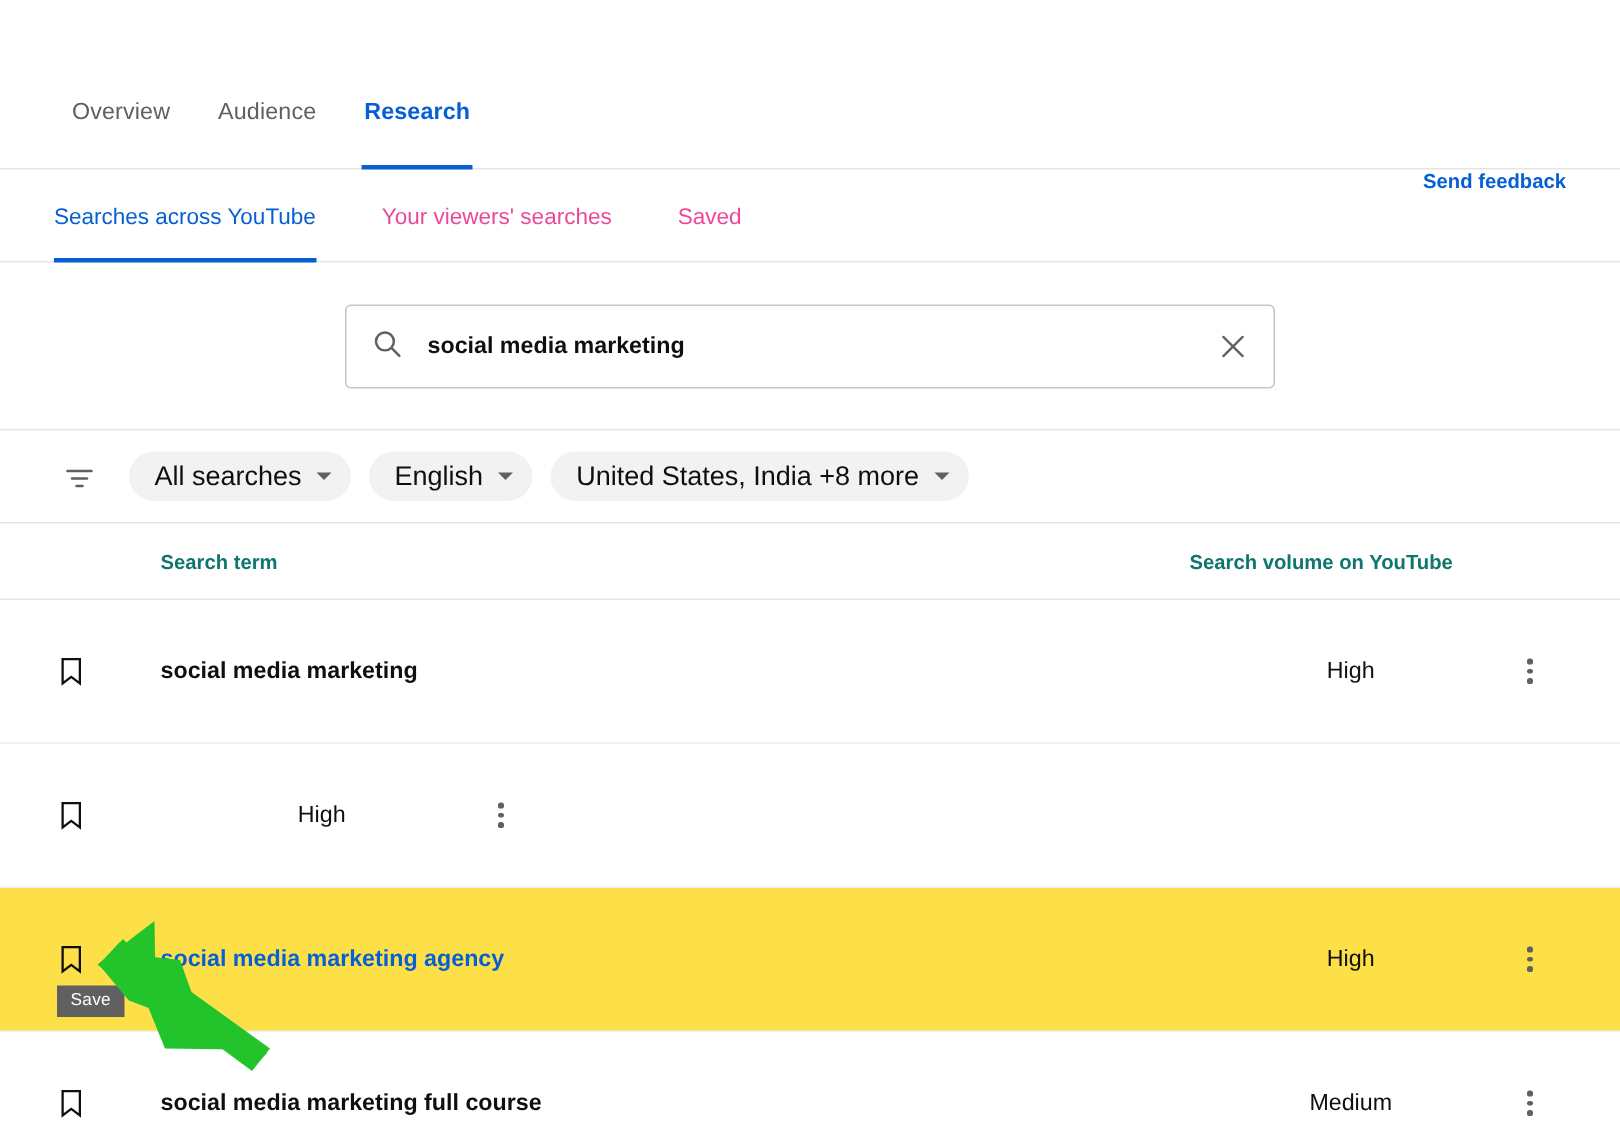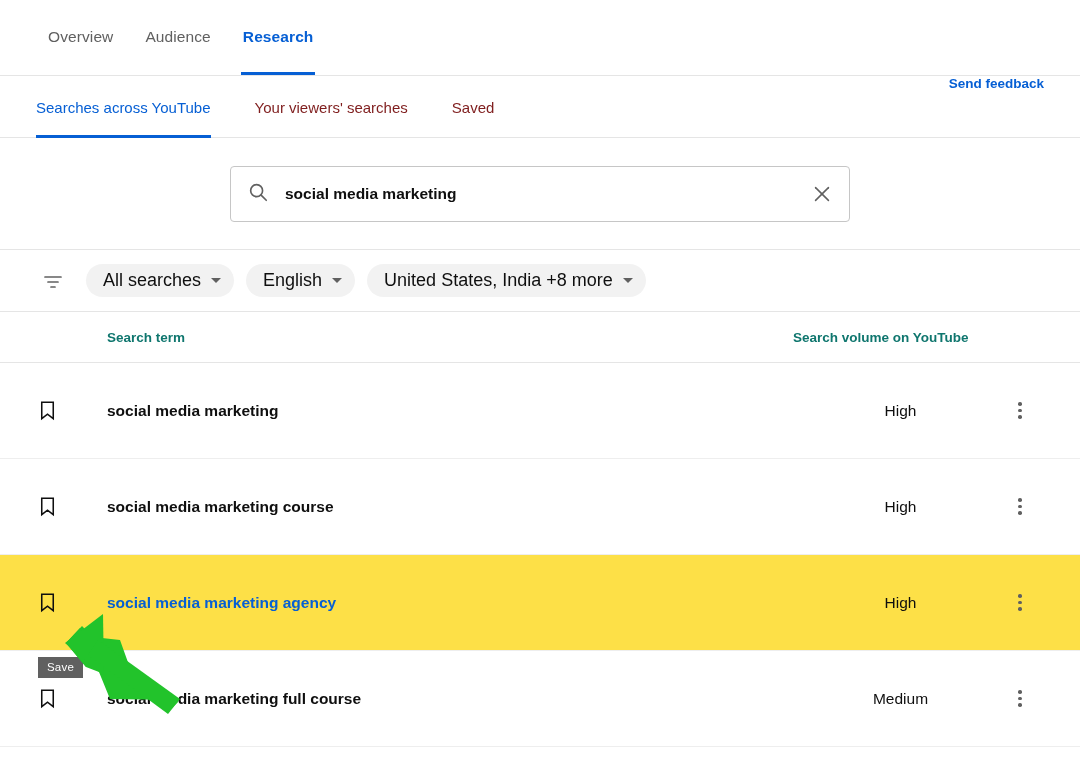--- a/index.html
+++ b/index.html
@@ -12,23 +12,24 @@
     color: #0f0f0f;
     overflow: hidden;
     position: relative;
   }
 
   
   .topnav {
     height: 76px;
     border-bottom: 1px solid #e5e5e5;
     display: flex;
-    align-items: flex-end;
+    align-items: center;
     padding: 0 0 0 32px;
     gap: 0;
+    margin-top: 37px;
   }
   .topnav-item {
     font-size: 15.5px;
     color: #606060;
     padding: 0 16px;
     height: 76px;
     line-height: 76px;
     position: relative;
     cursor: pointer;
     letter-spacing: 0.1px;
@@ -45,21 +46,21 @@
   
   .subtabs {
     height: 62px;
     display: flex;
     padding: 0 36px;
     border-bottom: 1px solid #e5e5e5;
     position: relative;
   }
   .subtab {
     font-size: 15px;
-    color: #7f1d1d;
+    color: #ec4899;
     margin-right: 44px;
     height: 62px;
     line-height: 64px;
     position: relative;
     cursor: pointer;
   }
   .subtab.active { color: #065fd4; }
   .subtab.active::after {
     content: "";
     position: absolute;
@@ -286,21 +287,20 @@
 </div>
 
 <div class="row">
   <div class="col-bookmark">
     <span class="bookmark-btn">
       <svg width="23" height="23" viewBox="0 0 24 24" fill="none" stroke="#0f0f0f" stroke-width="1.6">
         <path d="M6 3.5h12v17l-6-4.6-6 4.6z"></path>
       </svg>
     </span>
   </div>
-  <div class="col-term term">social media marketing course</div>
   <div class="col-volume volume">High</div>
   <div class="col-menu">
     <span class="kebab">
         <i></i>
         <i></i>
         <i></i>
       </span>
   </div>
 </div>
 

